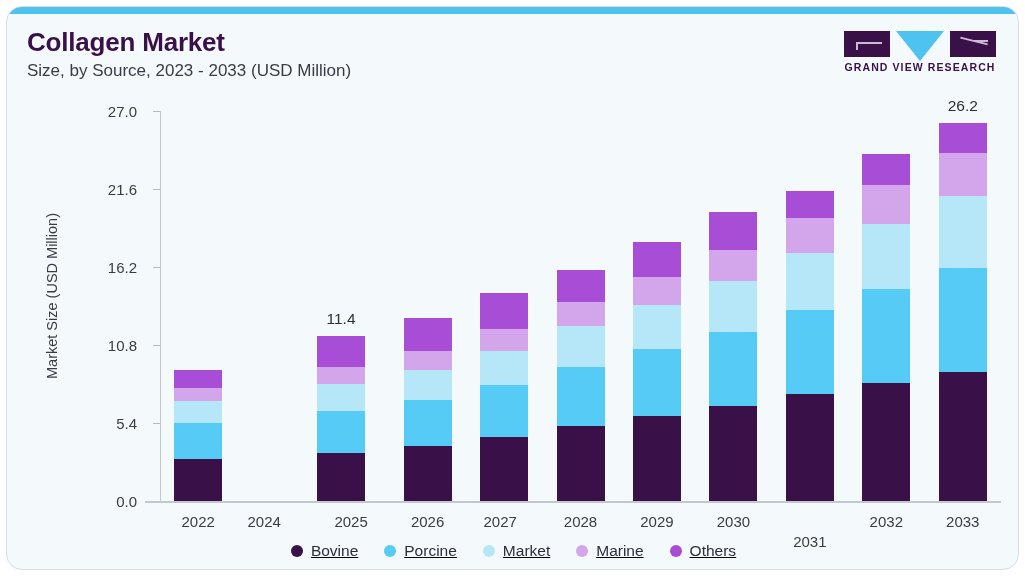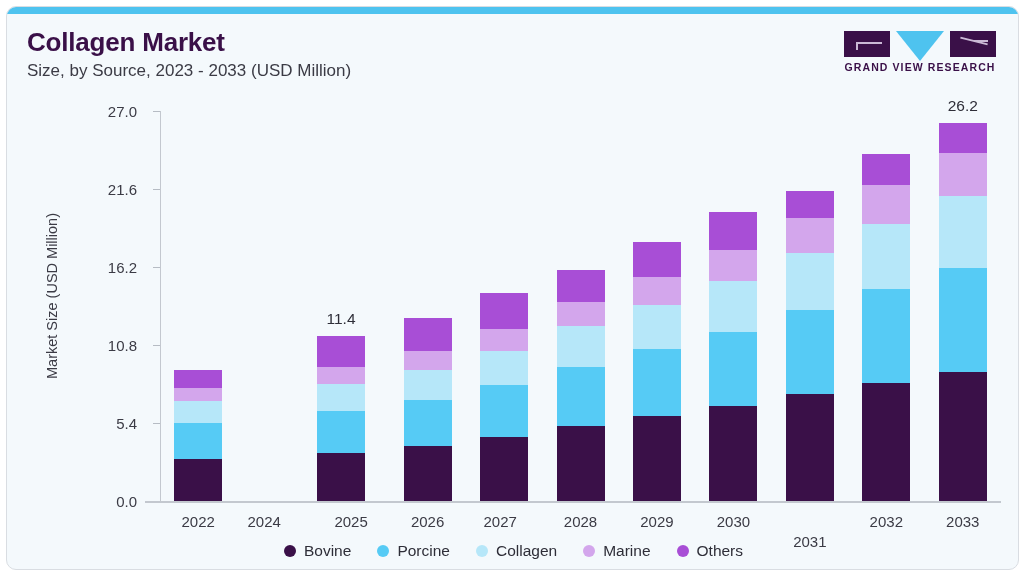--- a/index.html
+++ b/index.html
@@ -15,21 +15,21 @@
   }
 
   .card {
     position: absolute;
     left: 6px;
     top: 6px;
     width: 1013px;
     height: 564px;
     background: #f4f9fc;
     border: 1px solid #d9dde2;
-    border-radius: 10px;
+    border-radius: 16px;
     box-sizing: border-box;
     overflow: hidden;
   }
   .top-accent {
     position: absolute;
     left: 0;
     top: 0;
     width: 100%;
     height: 7px;
     background: #4ec3ef;
@@ -237,20 +237,21 @@
   
   .legend {
     position: absolute;
     left: 0;
     top: 535px;
     width: 1013px;
     display: flex;
     justify-content: center;
     align-items: center;
     gap: 26px;
+    text-decoration: underline;
   }
   .legend-item {
     display: flex;
     align-items: center;
     gap: 8px;
   }
   .legend-dot {
     width: 12px;
     height: 12px;
     border-radius: 50%;
@@ -415,21 +416,21 @@
       <div class="legend-item">
         <span class="legend-dot" style="background: rgb(58, 16, 72);"></span>
         <span class="legend-label">Bovine</span>
       </div>
       <div class="legend-item">
         <span class="legend-dot" style="background: rgb(86, 203, 245);"></span>
         <span class="legend-label">Porcine</span>
       </div>
       <div class="legend-item">
         <span class="legend-dot" style="background: rgb(182, 231, 249);"></span>
-        <span class="legend-label">Collagen</span>
+        <span class="legend-label">Market</span>
       </div>
       <div class="legend-item">
         <span class="legend-dot" style="background: rgb(211, 166, 236);"></span>
         <span class="legend-label">Marine</span>
       </div>
       <div class="legend-item">
         <span class="legend-dot" style="background: rgb(168, 78, 214);"></span>
         <span class="legend-label">Others</span>
       </div>
     </div>

